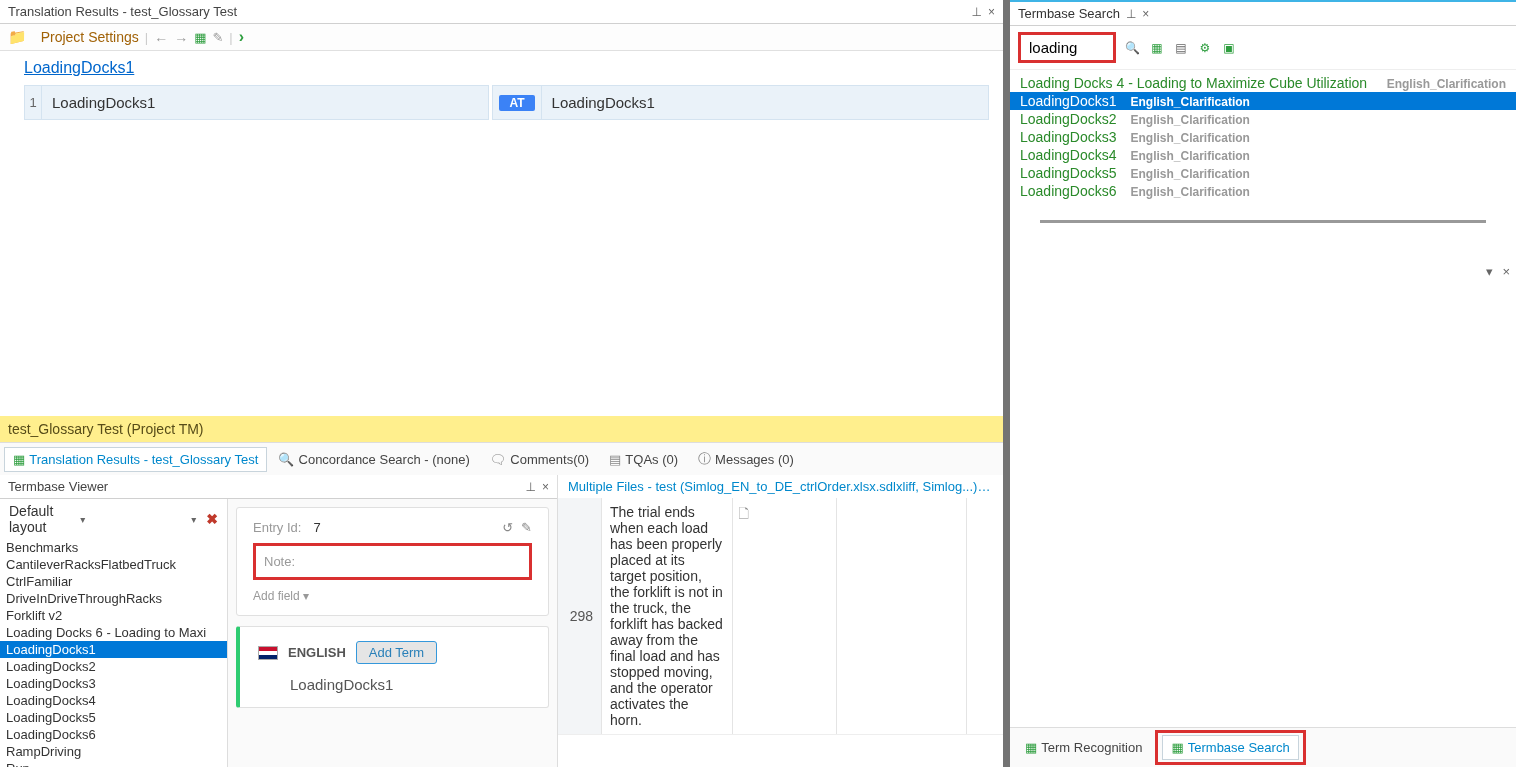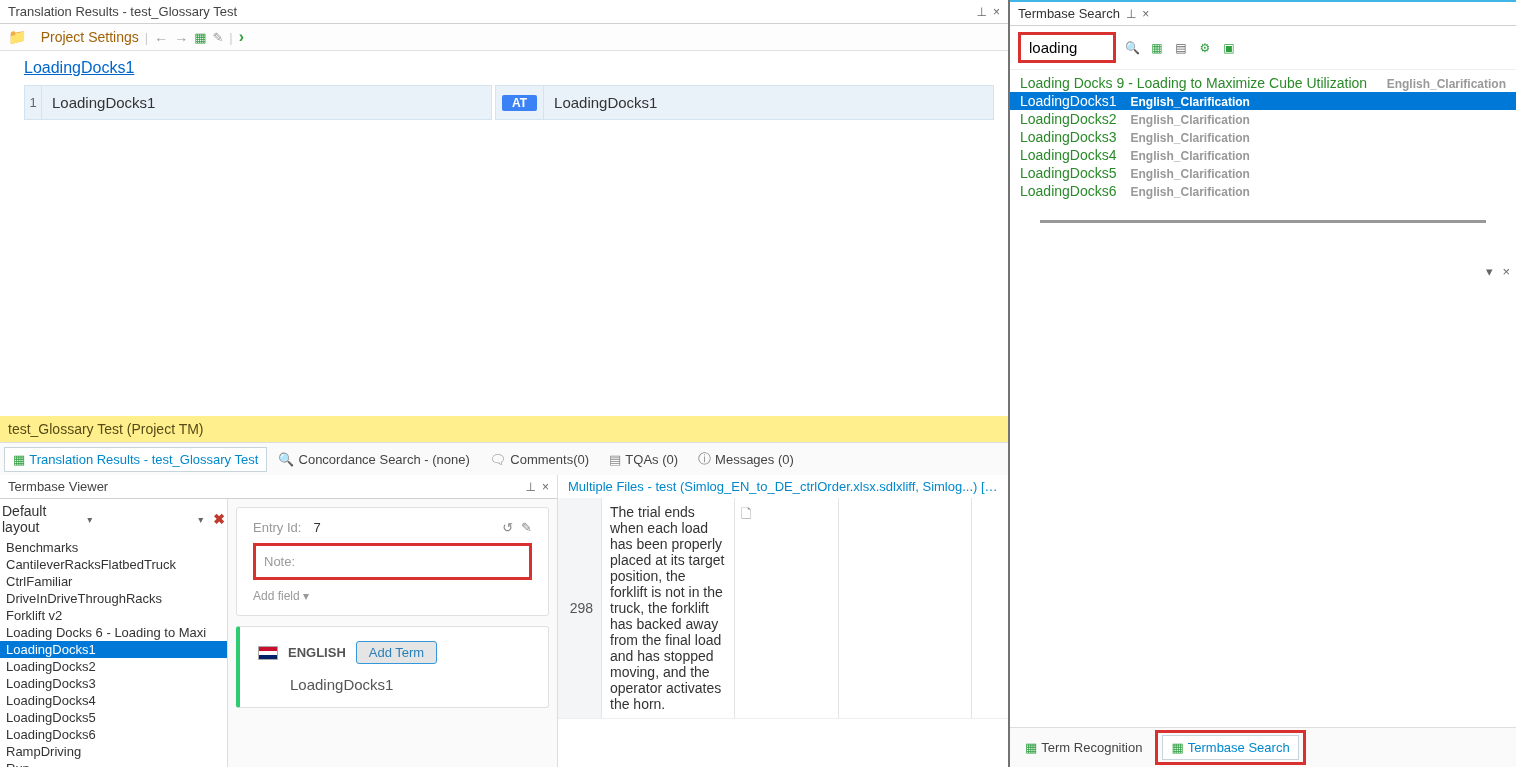--- a/index.html
+++ b/index.html
@@ -1,19 +1,19 @@
 <!DOCTYPE html>
 <html><head>
 <meta charset="utf-8">
 <style>
 * { box-sizing: border-box; margin: 0; padding: 0; font-family: "Segoe UI", Arial, sans-serif; }
 body { font-size: 13px; background: #fff; color: #333; overflow: hidden; }
 
 .container { display: flex; width: 1516px; height: 767px; }
-.left-col { width: 1010px; display: flex; flex-direction: column; border-right: 2px solid #737373; }
+.left-col { width: 1010px; display: flex; flex-direction: column; border-right: 7px solid #737373; }
 .right-col { width: 506px; display: flex; flex-direction: column; }
 
 
 .panel-header { background: #fff; border-bottom: 1px solid #d0d0d0; padding: 4px 8px; display: flex; align-items: center; font-size: 13px; color: #444; }
 .panel-header .spacer { flex: 1; }
 .pin-icon, .close-icon { margin-left: 6px; color: #666; cursor: pointer; font-size: 12px; }
 
 
 .toolbar { display: flex; align-items: center; padding: 4px 8px; gap: 6px; border-bottom: 1px solid #e0e0e0; background: #fdfdfd; }
 .toolbar .proj-settings { color: #a16207; font-size: 14px; display: flex; align-items: center; gap: 4px; margin-left: 8px; }
@@ -38,21 +38,21 @@
 .tabs-row { display: flex; align-items: center; border-top: 1px solid #ddd; padding: 2px 4px; gap: 2px; background: #fafafa; }
 .tab-item { padding: 4px 8px; font-size: 13px; color: #444; display: flex; align-items: center; gap: 4px; cursor: pointer; border: 1px solid transparent; }
 .tab-item.active { color: #0088cc; border: 1px solid #c8d4dc; background: #fff; }
 
 
 .lower-split { display: flex; flex: 1; overflow: hidden; }
 .lower-left { width: 558px; display: flex; flex-direction: column; border-right: 1px solid #ddd; }
 .lower-right { flex: 1; display: flex; flex-direction: column; overflow: hidden; }
 .tv-body { display: flex; flex: 1; overflow: hidden; }
 .tv-list { width: 228px; border-right: 1px solid #ddd; overflow-y: auto; }
-.tv-layout-row { display: flex; align-items: center; padding: 4px 2px; gap: 4px; }
+.tv-layout-row { display: flex; align-items: center; padding: 4px 9px; gap: 4px; }
 .tv-layout-select { border: none; background: transparent; font-size: 14px; flex: 1; color: #333; }
 .tv-dropdown-caret { color: #666; font-size: 10px; padding: 0 6px; }
 .tv-del-icon { color: #c0392b; font-weight: bold; font-size: 14px; margin-left: auto; cursor: pointer; }
 .tv-item { padding: 1px 6px; font-size: 13px; color: #333; cursor: pointer; white-space: nowrap; overflow: hidden; text-overflow: ellipsis; }
 .tv-item.selected { background: #0078d7; color: #fff; }
 
 .tv-detail { flex: 1; padding: 8px; overflow-y: auto; background: #fafafa; }
 .entry-card { background: #fff; border: 1px solid #e0e0e0; border-radius: 3px; padding: 12px 16px; margin-bottom: 10px; position: relative; }
 .entry-top { display: flex; align-items: center; gap: 12px; margin-bottom: 8px; }
 .entry-label { color: #999; font-size: 13px; }
@@ -274,21 +274,21 @@
       <span class="ts-tool-icons">
         <span>🔍</span>
         <span style="color:#2e9e3f">▦</span>
         <span style="color:#666">▤</span>
         <span style="color:#2e9e3f">⚙</span>
         <span style="color:#2e9e3f">▣</span>
       </span>
     </div>
     <div class="ts-results">
       <div class="ts-line top">
-        <span class="ts-term">Loading Docks 9 - Loading to Maximize Cube Utilization</span>
+        <span class="ts-term">Loading Docks 4 - Loading to Maximize Cube Utilization</span>
         <span class="ts-cat" style="margin-left:auto">English_Clarification</span>
       </div>
       <div id="ts-list">
           <div class="ts-line selected">
             <span class="ts-term">LoadingDocks1</span>
             <span class="ts-cat">English_Clarification</span>
           </div>
           <div class="ts-line">
             <span class="ts-term">LoadingDocks2</span>
             <span class="ts-cat">English_Clarification</span>

